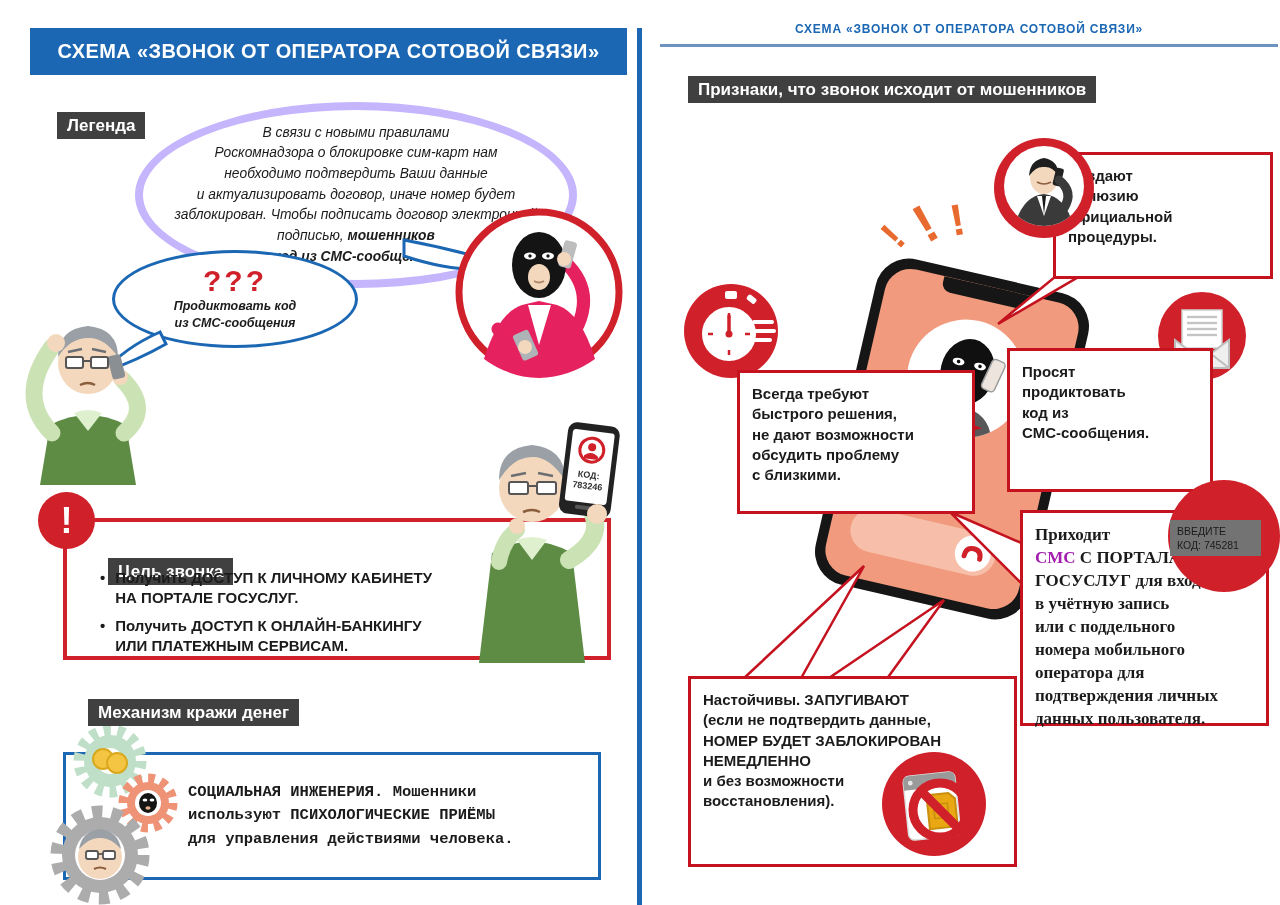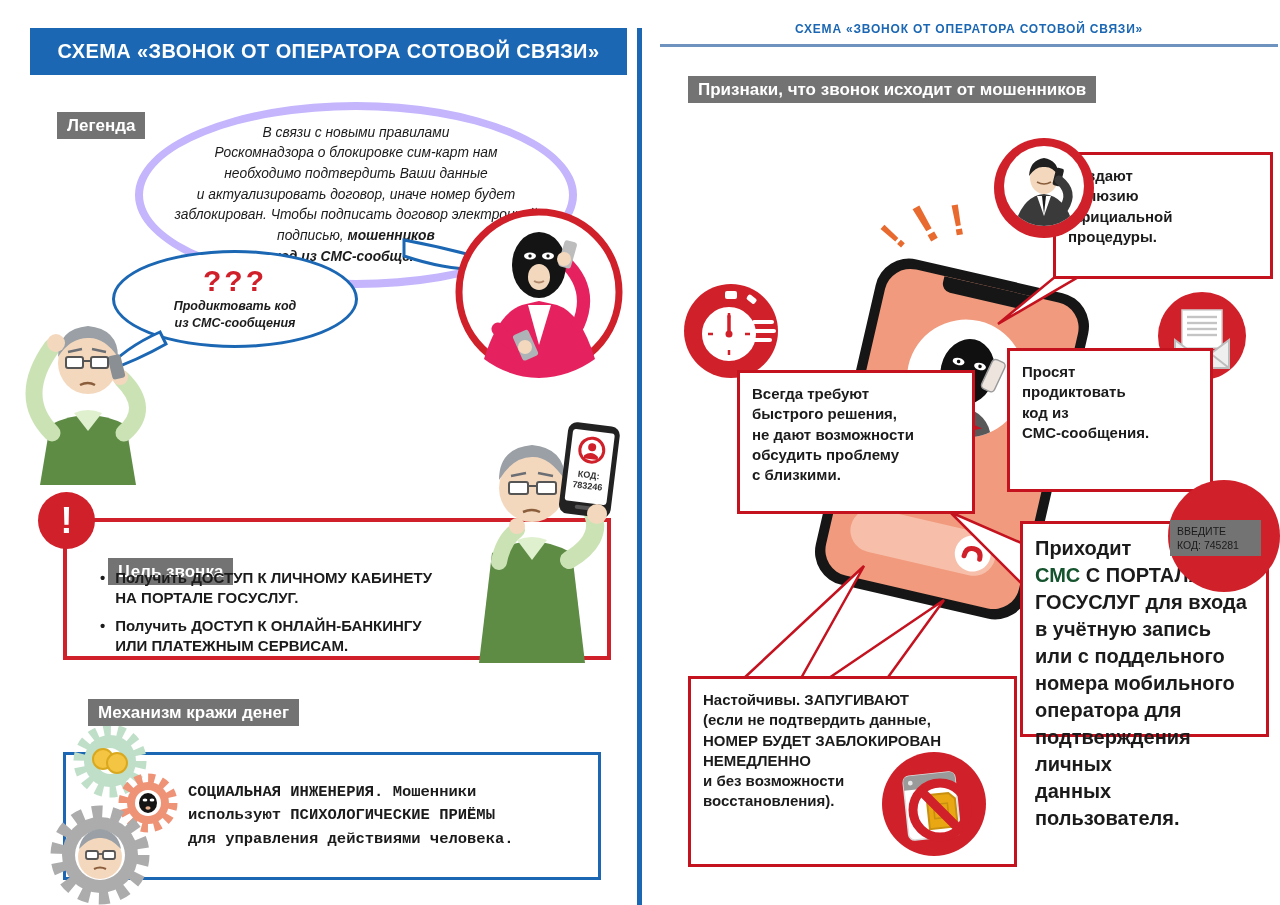--- a/index.html
+++ b/index.html
@@ -1,20 +1,20 @@
 <!DOCTYPE html>
 <html><head>
 <meta charset="utf-8">
 <style>
   html,body{margin:0;padding:0;background:#fff;}
   body{width:1280px;height:905px;position:relative;overflow:hidden;
        font-family:"Liberation Sans",sans-serif;color:#1b1b1b;}
   .abs{position:absolute;}
   
-  .blue-label{background:#737373;color:#fff;font-weight:bold;font-size:17px;
+  .blue-label{background:#404040;color:#fff;font-weight:bold;font-size:17px;
               padding:3px 10px;display:inline-block;line-height:1.25;}
   .red-box{background:#fff;border:3px solid #C4121F;font-weight:bold;
            font-size:15px;line-height:1.35;white-space:pre-line;padding:11px 12px;}
   
   .title-bar{left:30px;top:28px;width:597px;height:47px;background:#1B67B3;
              color:#fff;font-weight:bold;font-size:20px;display:flex;
              align-items:center;justify-content:center;letter-spacing:.4px;}
   .legend{left:57px;top:112px;z-index:4;}
   .big-bubble{left:135px;top:102px;width:398px;height:166px;background:#fff;
               border:8px solid #c4b5fd;border-radius:50%;display:flex;
@@ -61,23 +61,23 @@
   .answer-pill{position:absolute;left:20px;bottom:28px;width:148px;height:44px;
                background:#F7BFAA;border-radius:22px;}
   .pill-circle{position:absolute;right:5px;top:4px;width:36px;height:36px;
                background:#fff;border-radius:50%;display:flex;align-items:center;
                justify-content:center;}
   .excl{color:#E86A2E;font-weight:900;z-index:2;line-height:1;}
   .callout{z-index:4;}
   .co-illusion{left:1053px;top:152px;width:190px;height:99px;}
   .co-urgency{left:698px;top:370px;width:208px;height:116px;margin-left:39px;}
   .co-sms{left:1007px;top:348px;width:176px;height:116px;}
-  .co-gos{left:1020px;top:521px;width:219px;height:188px;font-size:20px;}
+  .co-gos{left:1020px;top:510px;width:219px;height:188px;font-size:17px;font-family:Liberation Serif, serif;}
   .co-threats{left:688px;top:676px;width:299px;height:163px;}
-  .sms-red{color:#14532d;}
+  .sms-red{color:#a21caf;}
   .circle-ill{left:992px;top:136px;z-index:5;}
   .circle-watch{left:682px;top:282px;z-index:3;}
   .circle-env{left:1156px;top:290px;z-index:3;}
   .circle-badge{left:1168px;top:480px;width:112px;height:112px;border-radius:50%;
                 background:#D0202A;z-index:5;}
   .code-badge{left:1170px;top:520px;width:84px;background:#737373;z-index:6;
               font-size:10.5px;font-weight:normal;line-height:1.35;padding:4px 0 4px 7px;
               white-space:pre-line;}
   .circle-sim{left:878px;top:748px;z-index:5;}
   #connectors{left:0;top:0;z-index:2;pointer-events:none;}

